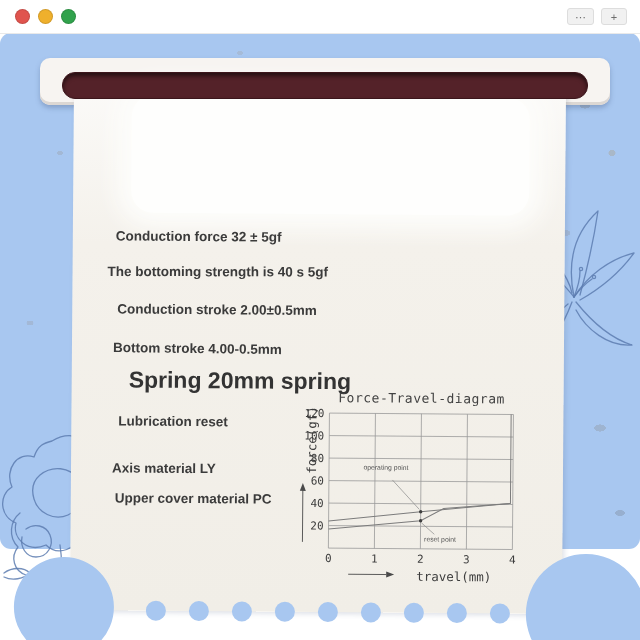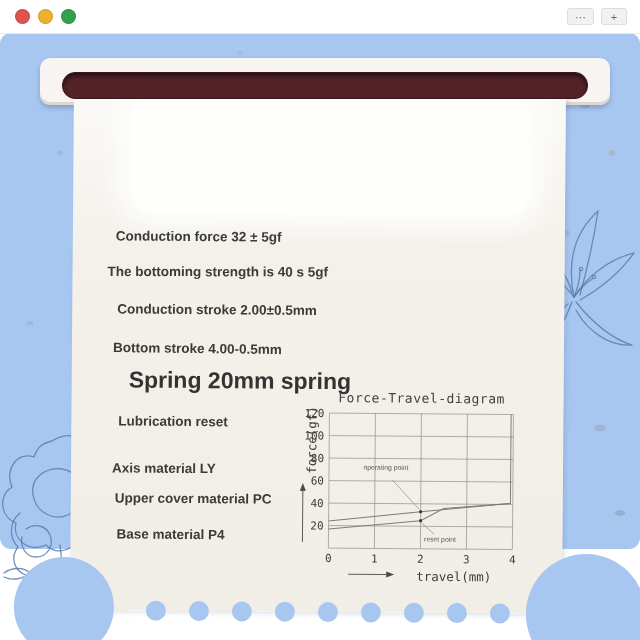--- a/index.html
+++ b/index.html
@@ -112,21 +112,20 @@
     <div class="pline" style="left:43px;top:142px;">Conduction force 32 ± 5gf</div>
     <div class="pline" style="left:35px;top:177px;transform:rotate(-.3deg);">The bottoming strength is 40 s 5gf</div>
     <div class="pline" style="left:45px;top:215px;">Conduction stroke 2.00±0.5mm</div>
     <div class="pline" style="left:41px;top:254px;transform:rotate(.3deg);">Bottom stroke 4.00-0.5mm</div>
 
     <div class="heading" style="left:57px;top:280px;">Spring 20mm spring</div>
 
     <div class="pline" style="left:47px;top:327px;">Lubrication reset</div>
     <div class="pline" style="left:41px;top:366px;margin-top:8px;">Axis material LY</div>
     <div class="pline" style="left:44px;top:404px;">Upper cover material PC</div>
-    <div class="pline" style="left:46px;top:440px;">Base material P4</div>
 
     <svg id="ft-chart" class="chart" width="240" height="200" viewBox="0 0 240 200">
       <text class="ctitle" x="122" y="18" text-anchor="middle">Force-Travel-diagram</text>
       <text class="alabel" x="17" y="56" text-anchor="middle" transform="rotate(-90 17 56)">force(gf)</text>
       <text class="alabel" x="118" y="196">travel(mm)</text>
       <g>
         <line class="axarrow" x1="50" y1="190" x2="88" y2="190"></line>
         <polygon class="axhead" points="88,187 96,190 88,193"></polygon>
       </g>
       <g>

